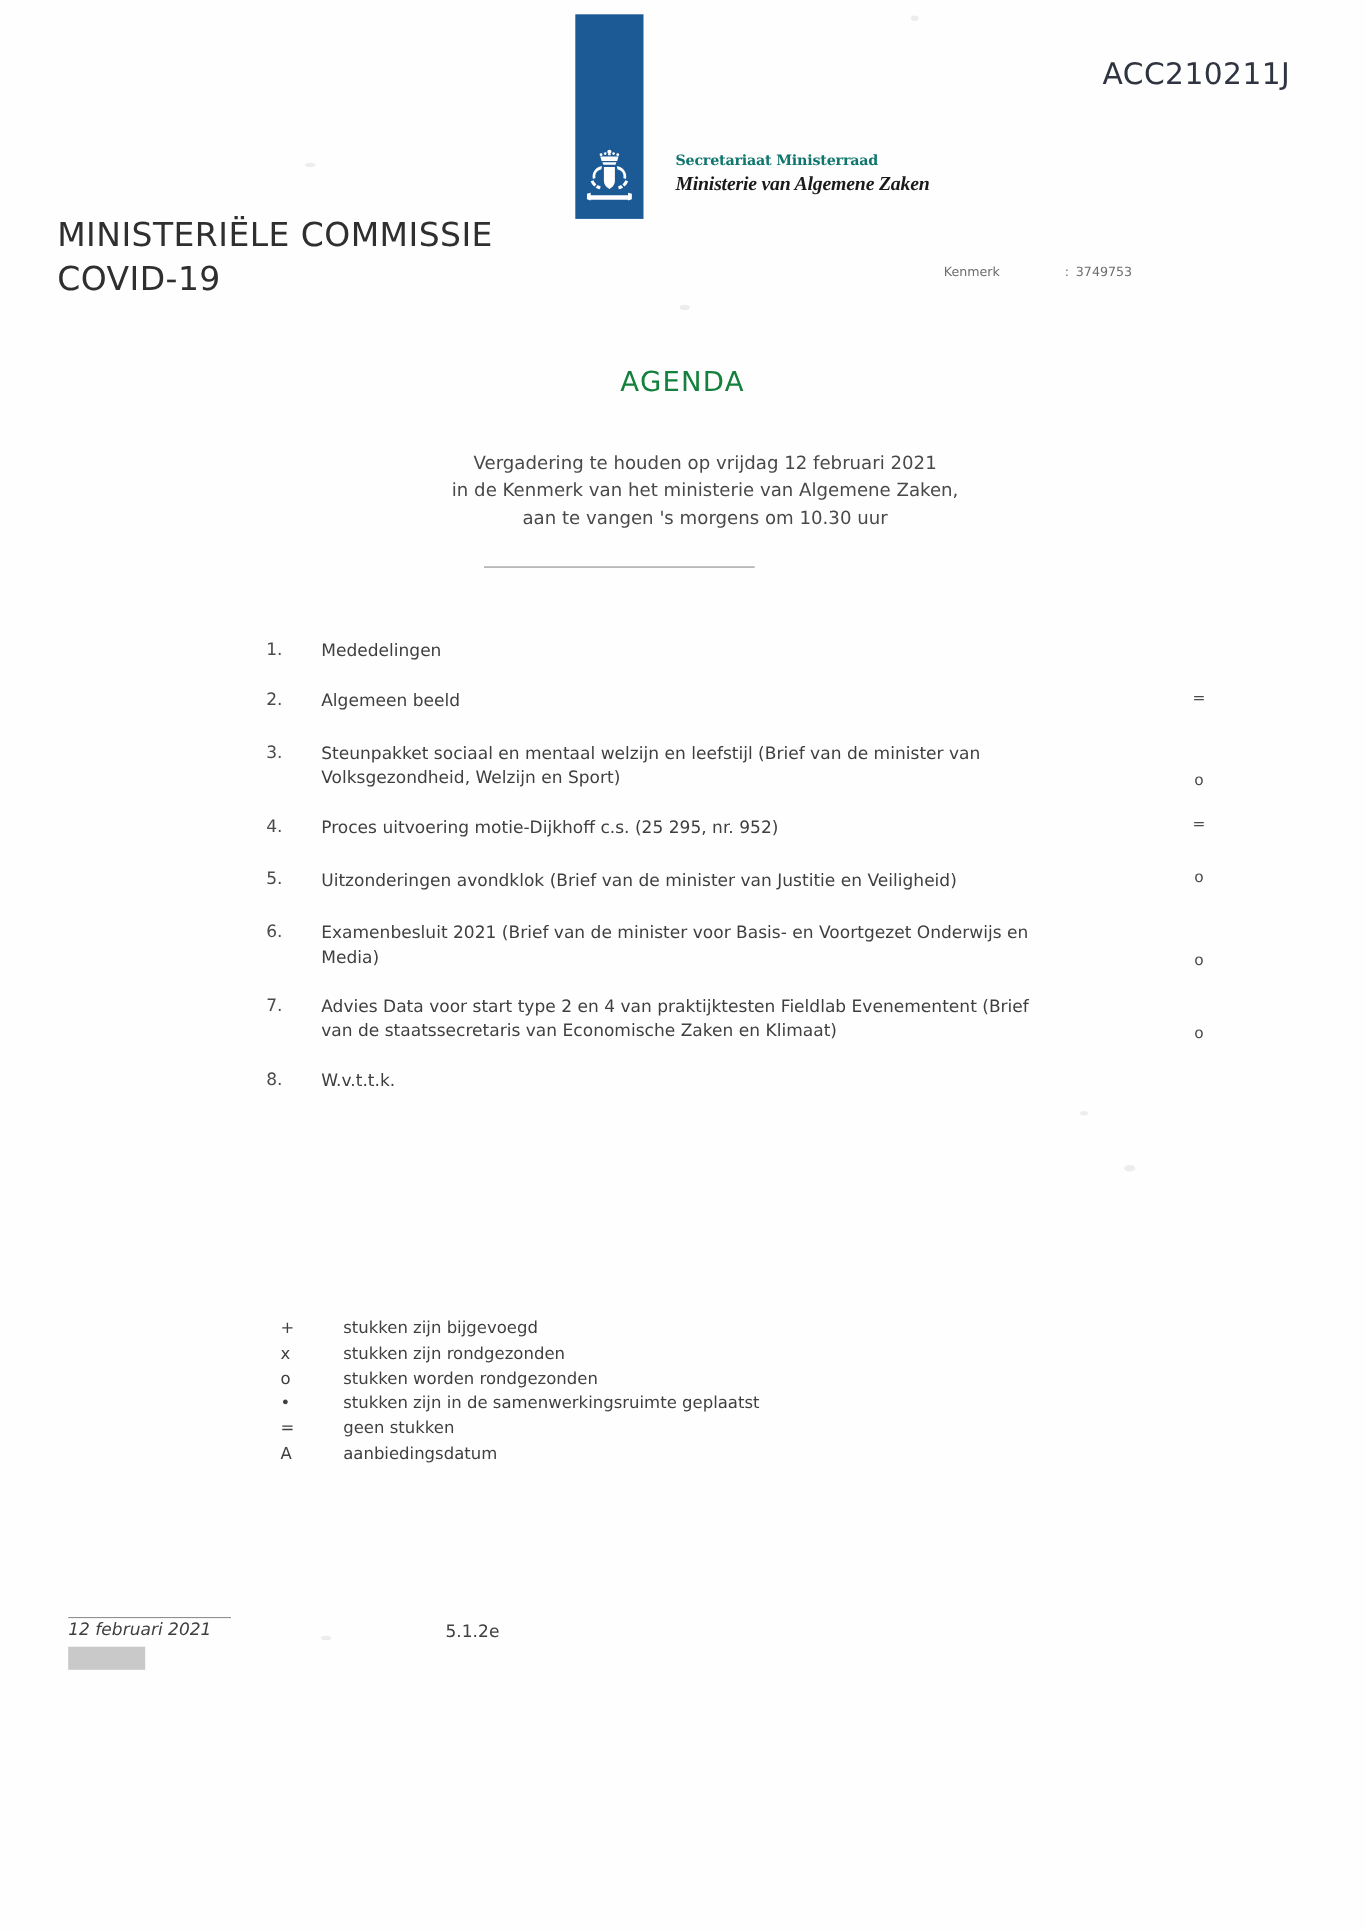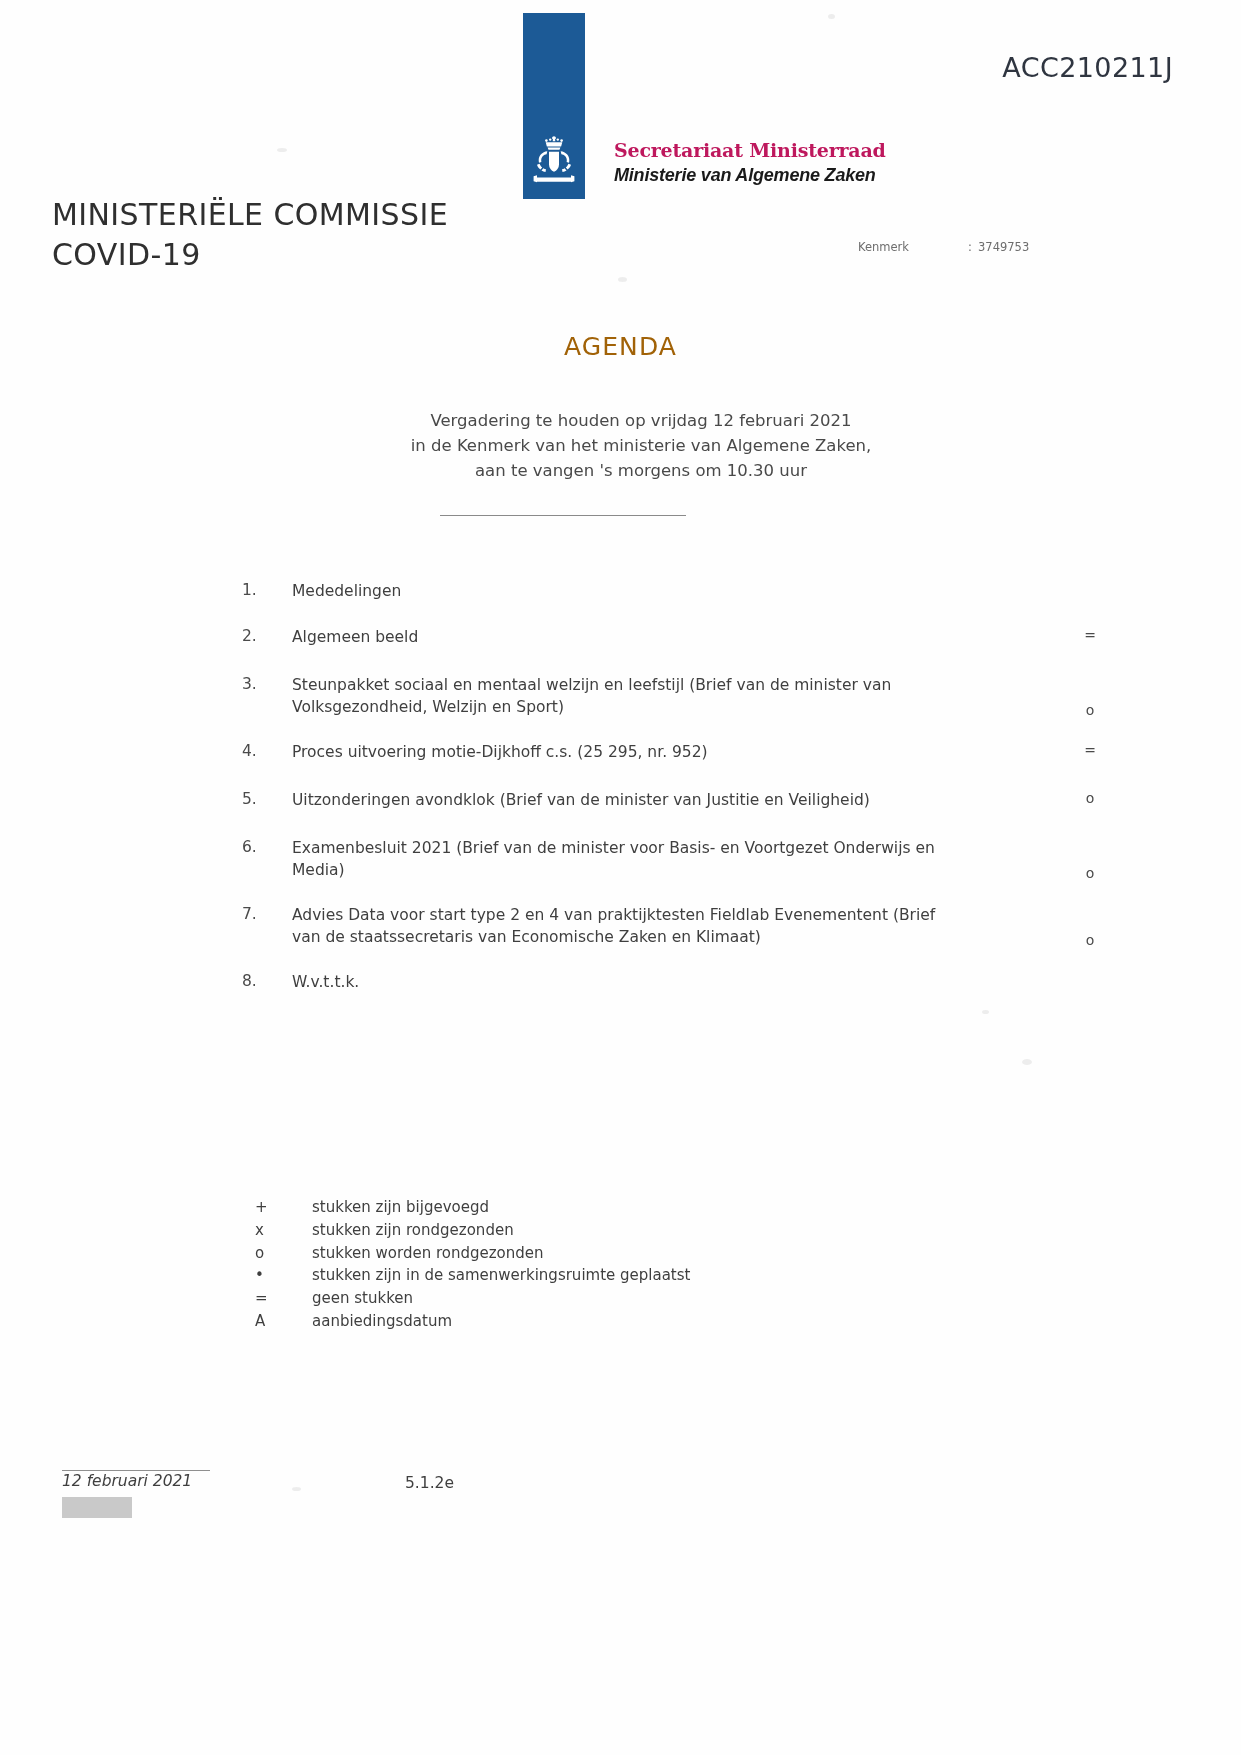--- a/index.html
+++ b/index.html
@@ -41,28 +41,28 @@
   .logo-crest svg { display: block; }
 
   .org-block {
     position: absolute;
     left: 614px;
     top: 138px;
     line-height: 1.32;
   }
   .org-line1 {
     font-family: "DejaVu Serif", serif;
-    font-size: 19px;
+    font-size: 13px;
     font-weight: 700;
-    color: #be185d;
+    color: #0f766e;
     letter-spacing: -0.2px;
     white-space: nowrap;
   }
   .org-line2 {
-    font-family: Liberation Sans, sans-serif;
+    font-family: Liberation Serif, serif;
     font-size: 18px;
     font-style: italic;
     font-weight: 700;
     color: #1a1a1a;
     letter-spacing: -0.2px;
     white-space: nowrap;
     margin-top: 1px;
   }
 
   .doc-ref {
@@ -105,21 +105,21 @@
 
   
   .agenda-heading {
     position: absolute;
     left: 0;
     right: 0;
     top: 332px;
     text-align: center;
     font-size: 25px;
     letter-spacing: 1.1px;
-    color: #a16207;
+    color: #15803d;
   }
   .meeting-info {
     position: absolute;
     left: 0;
     right: 0;
     top: 408px;
     text-align: center;
     font-size: 16.5px;
     line-height: 1.52;
     color: #494949;

